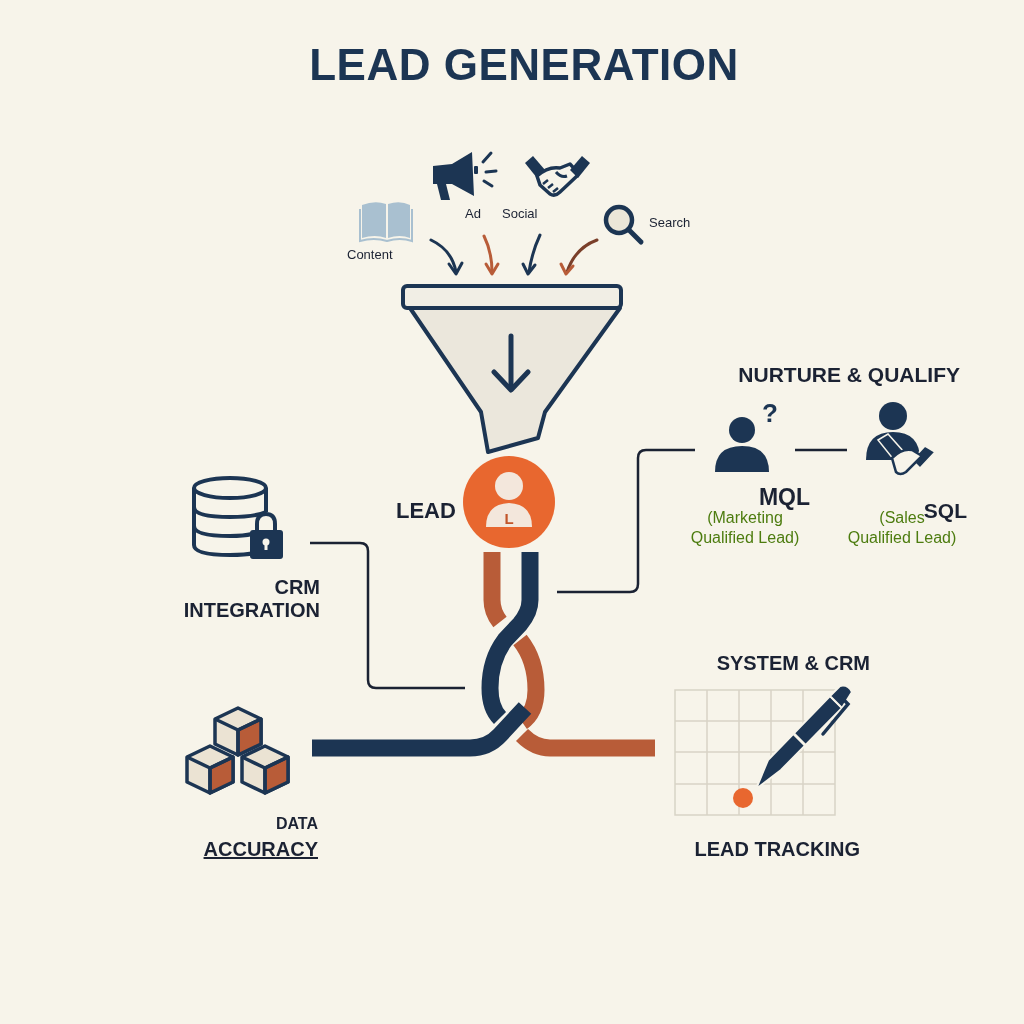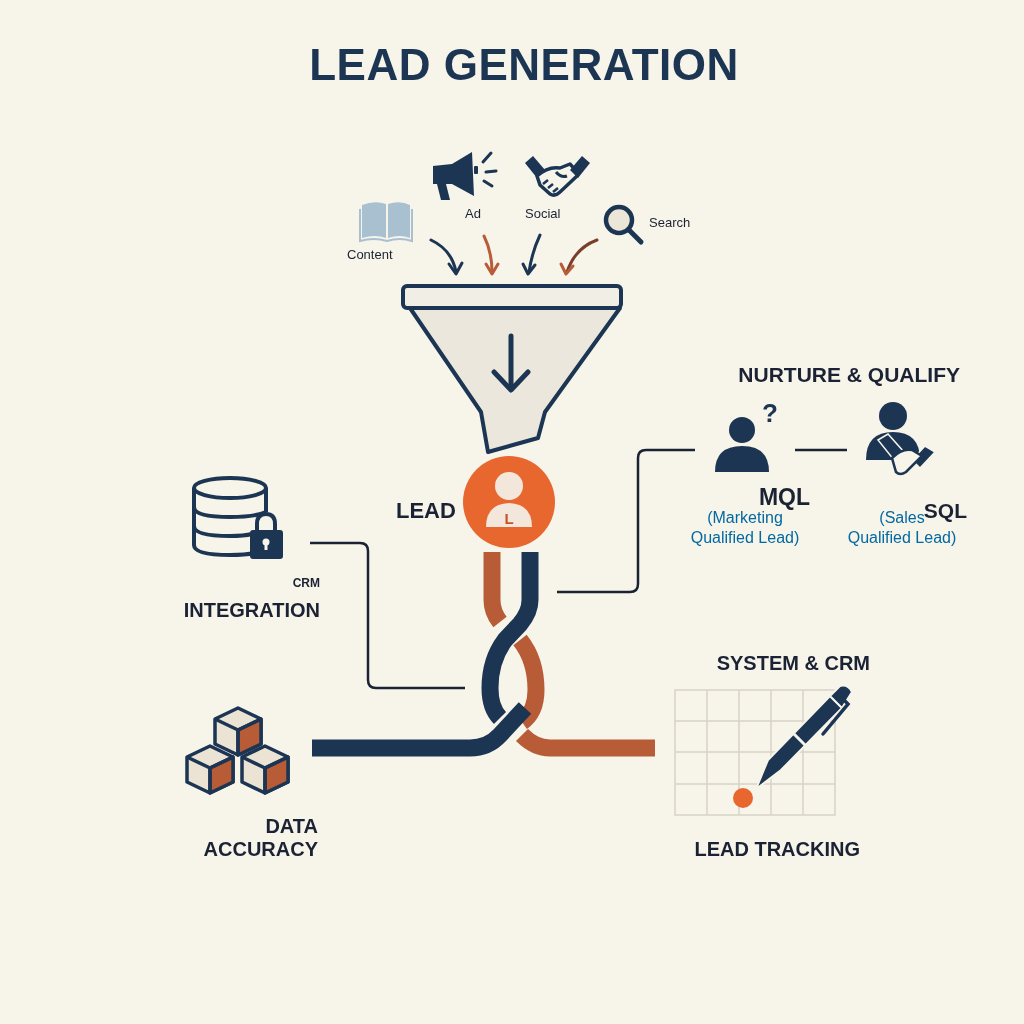--- a/index.html
+++ b/index.html
@@ -10,21 +10,21 @@
     color: #1b2f4b;
     position: relative;
   }
   .abs { position: absolute; }
   .title {
     left: 0; top: 40px; width: 1024px; text-align: center;
     font-size: 44px; font-weight: bold; letter-spacing: 0.5px; color: #1c3553; padding-left: 12px;
   }
   .src-label { font-size: 13px; color: #1b2233; }
   .section-label { font-weight: bold; color: #1b2233; text-align: right; }
-  .sub-label { font-size: 16px; color: #0369a1; text-align: center; line-height: 20px; }
+  .sub-label { font-size: 16px; color: #4d7c0f; text-align: center; line-height: 20px; }
   svg.diagram { position: absolute; left: 0; top: 0; }
 </style>
 </head>
 <body>
 
 <div class="abs title">LEAD GENERATION</div>
 
 <svg class="diagram" width="1024" height="1024" viewBox="0 0 1024 1024">
 
   <g>
@@ -160,33 +160,33 @@
   <g>
     <path d="M756 789 L768 760 L830 696 L842 708 L781 770 Z" fill="#1c3553" stroke="#f7f4ea" stroke-width="2"></path>
     <path d="M830 696 L840 686 Q848 684 852 692 L842 708 Z" fill="#1c3553" stroke="#f7f4ea" stroke-width="2"></path>
     <path d="M842 698 L848 704 L823 734" fill="none" stroke="#1c3553" stroke-width="3.5" stroke-linecap="round"></path>
     <line x1="793" y1="733" x2="805" y2="745" stroke="#f7f4ea" stroke-width="3"></line>
   </g>
 </svg>
 
 <div class="abs src-label" style="left:347px; top:247px;">Content</div>
 <div class="abs src-label" style="left:465px; top:206px;">Ad</div>
-<div class="abs src-label" style="left:525px; top:206px;">Social</div>
+<div class="abs src-label" style="left:502px; top:206px;">Social</div>
 <div class="abs src-label" style="left:649px; top:215px;">Search</div>
 
 <div class="abs section-label" style="left:396px; top:498px; font-size:22px;">LEAD</div>
 
 <div class="abs section-label" style="left:680px; top:363px; width:280px; font-size:21px;">NURTURE &amp; QUALIFY</div>
 <div class="abs section-label" style="left:680px; top:484px; width:130px; font-size:23px;">MQL</div>
 <div class="abs sub-label" style="left:670px; top:508px; width:150px;">(Marketing</div>
 <div class="abs sub-label" style="left:670px; top:528px; width:150px;">Qualified Lead)</div>
 <div class="abs section-label" style="left:837px; top:499px; width:130px; font-size:21px;">SQL</div>
 <div class="abs sub-label" style="left:827px; top:508px; width:150px;">(Sales</div>
 <div class="abs sub-label" style="left:827px; top:528px; width:150px;">Qualified Lead)</div>
 
-<div class="abs section-label" style="left:150px; top:576px; width:170px; font-size:12px;">CRM</div>
+<div class="abs section-label" style="left:150px; top:576px; width:170px; font-size:20px;">CRM</div>
 <div class="abs section-label" style="left:150px; top:599px; width:170px; font-size:20px;">INTEGRATION</div>
 
-<div class="abs section-label" style="left:158px; top:815px; width:160px; font-size:20px;">DATA</div>
-<div class="abs section-label" style="left:158px; top:838px; width:160px; font-size:20px;">ACCURACY</div>
+<div class="abs section-label" style="left:158px; top:815px; width:160px; font-size:16px;">DATA</div>
+<div class="abs section-label" style="left:158px; top:838px; width:160px; font-size:20px;text-decoration:underline;">ACCURACY</div>
 
 <div class="abs section-label" style="left:660px; top:652px; width:210px; font-size:20px;">SYSTEM &amp; CRM</div>
 <div class="abs section-label" style="left:660px; top:838px; width:200px; font-size:20px;">LEAD TRACKING</div>
 
 </body></html>

